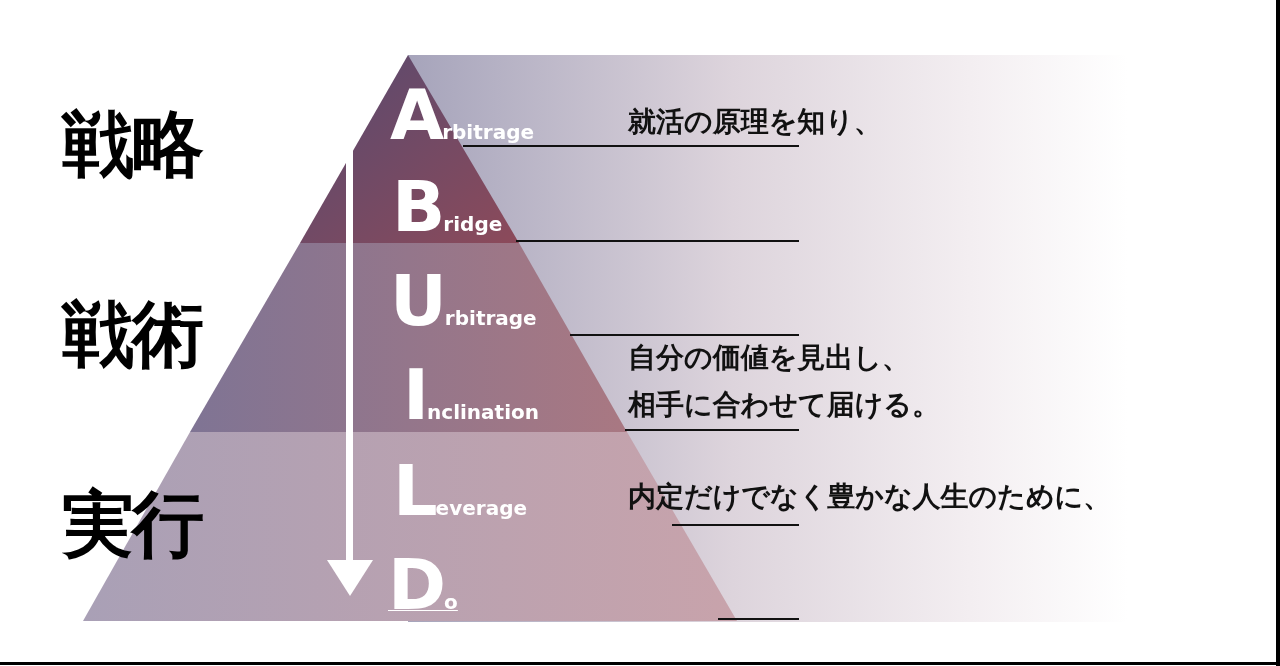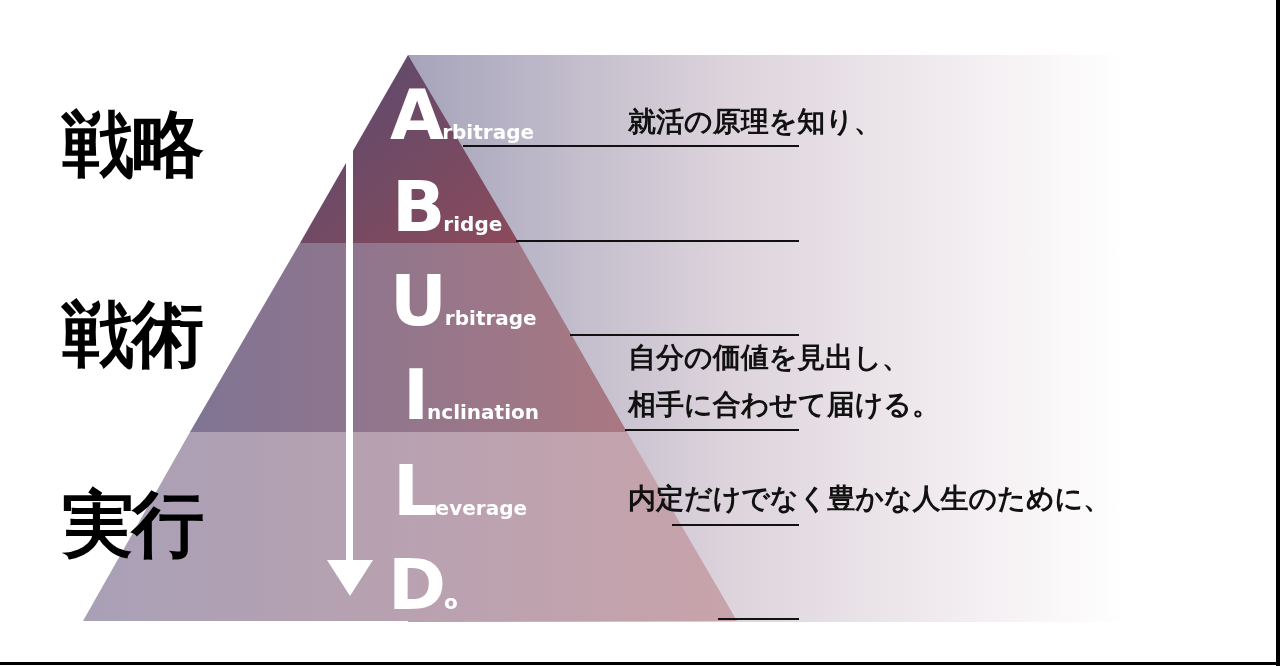--- a/index.html
+++ b/index.html
@@ -87,24 +87,24 @@
   </div>
   <div class="acronym" style="left:390px; top:266px;">
     <span class="big">U</span><span class="rest">rbitrage</span>
   </div>
   <div class="acronym" style="left:393px; top:456px;">
     <span class="big">L</span><span class="rest">everage</span>
   </div>
   <div class="acronym" style="left:403px; top:360px;">
     <span class="big">I</span><span class="rest">nclination</span>
   </div>
-  <div class="acronym" style="left:388px; top:550px;">
+  <div class="acronym" style="left:388px; top:550px;text-decoration:underline;">
     <span class="big">D</span><span class="rest">o</span>
   </div>
 
   <div class="desc" style="top:108px;">就活の原理を知り、</div>
   <div class="desc" style="top:296px;margin-top:48px;">自分の価値を見出し、</div>
   <div class="desc" style="top:391px;">相手に合わせて届ける。</div>
-  <div class="desc" style="top:485px;">内定だけでなく豊かな人生のために、</div>
+  <div class="desc" style="top:485px;font-family:Liberation Mono, monospace;">内定だけでなく豊かな人生のために、</div>
 
   <div class="frame-right"></div>
   <div class="frame-bottom"></div>
 </div>
 
 </body></html>

